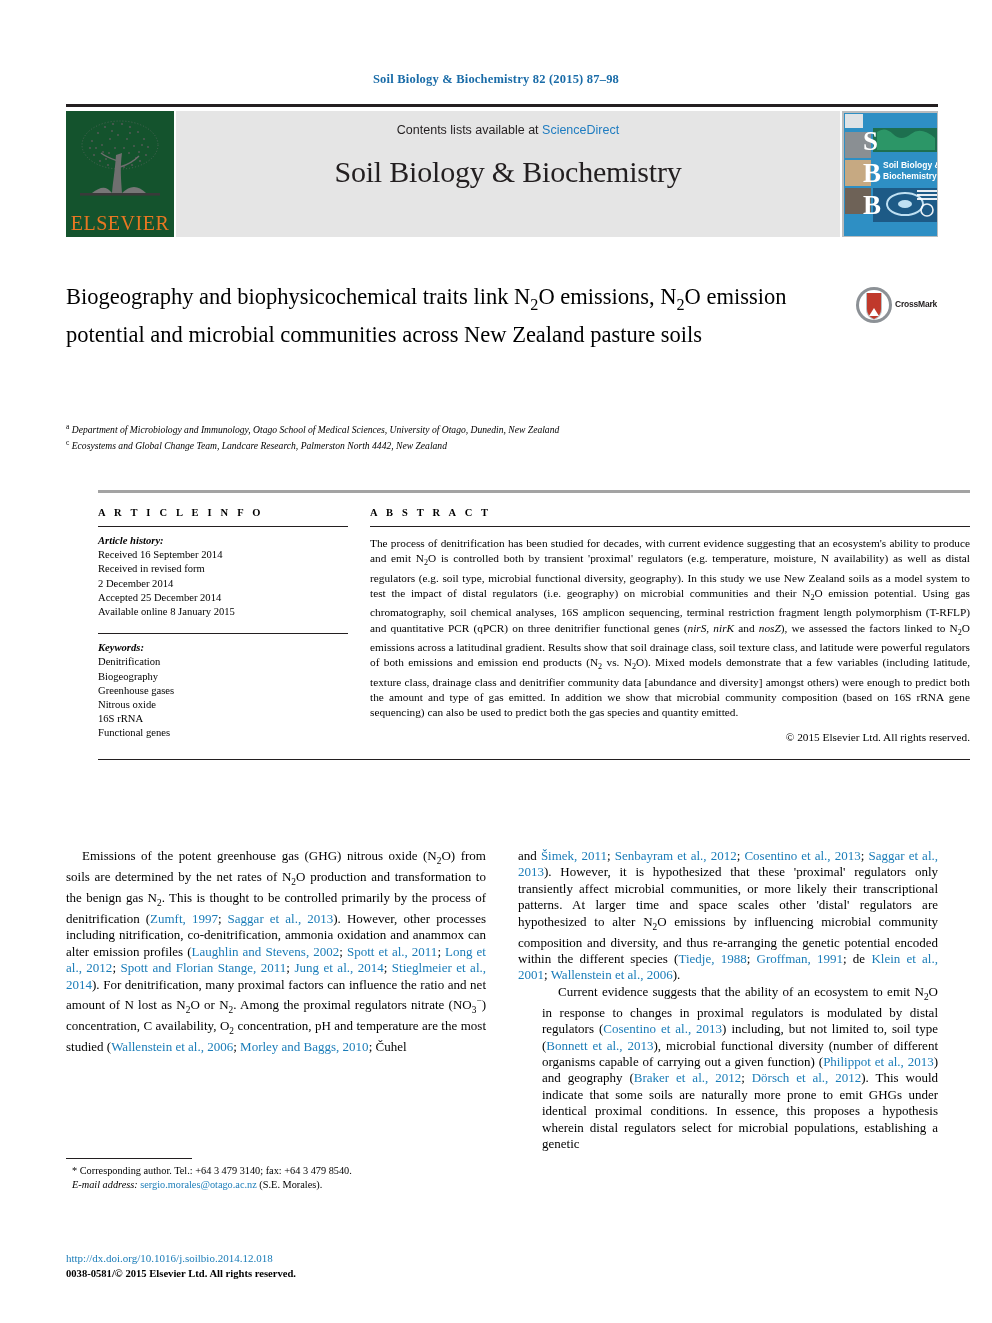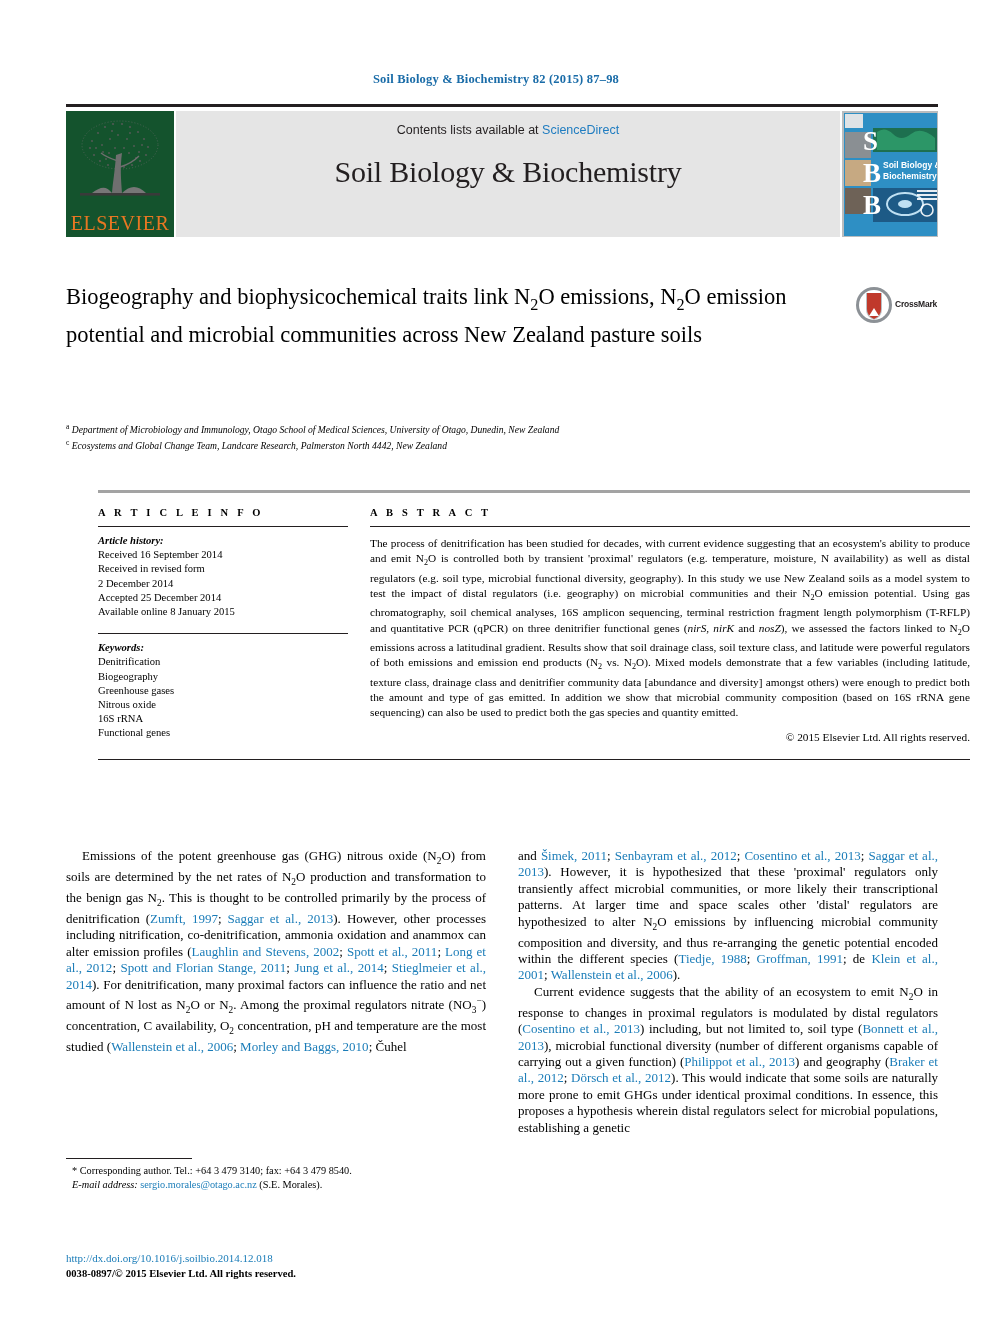--- a/index.html
+++ b/index.html
@@ -244,21 +244,21 @@
     margin: 0 0 12px 0;
   }
   .para {
     font-family: "Liberation Serif", serif;
     font-size: 13px;
     line-height: 16.4px;
     text-align: justify;
     text-indent: 16px;
     margin: 0 0 0 0;
   }
-  .para + .para { margin-top: 0; }
+  .para + .para { margin-top: 0; margin-left: 24px; }
   a.ref, .ref {
     color: #1a7cb8;
     text-decoration: none;
   }
   .lnk { color: #1a7cb8; text-decoration: none; }
 
   
   .footnotes {
     position: absolute;
     left: 66px;
@@ -472,16 +472,16 @@
     <div class="fn">* Corresponding author. Tel.: +64 3 479 3140; fax: +64 3 479 8540.</div>
     <div class="fn">
       <i>E-mail address:</i>
       <span class="lnk">sergio.morales@otago.ac.nz</span>
       <span>(S.E. Morales).</span>
     </div>
   </div>
 
   <div class="doi-block">
     <div class="doi">http://dx.doi.org/10.1016/j.soilbio.2014.12.018</div>
-    <div class="issn">0038-0897/© 2015 Elsevier Ltd. All rights reserved.</div>
+    <div class="issn">0038-0581/© 2015 Elsevier Ltd. All rights reserved.</div>
   </div>
 
 </div>
 
 </body></html>

